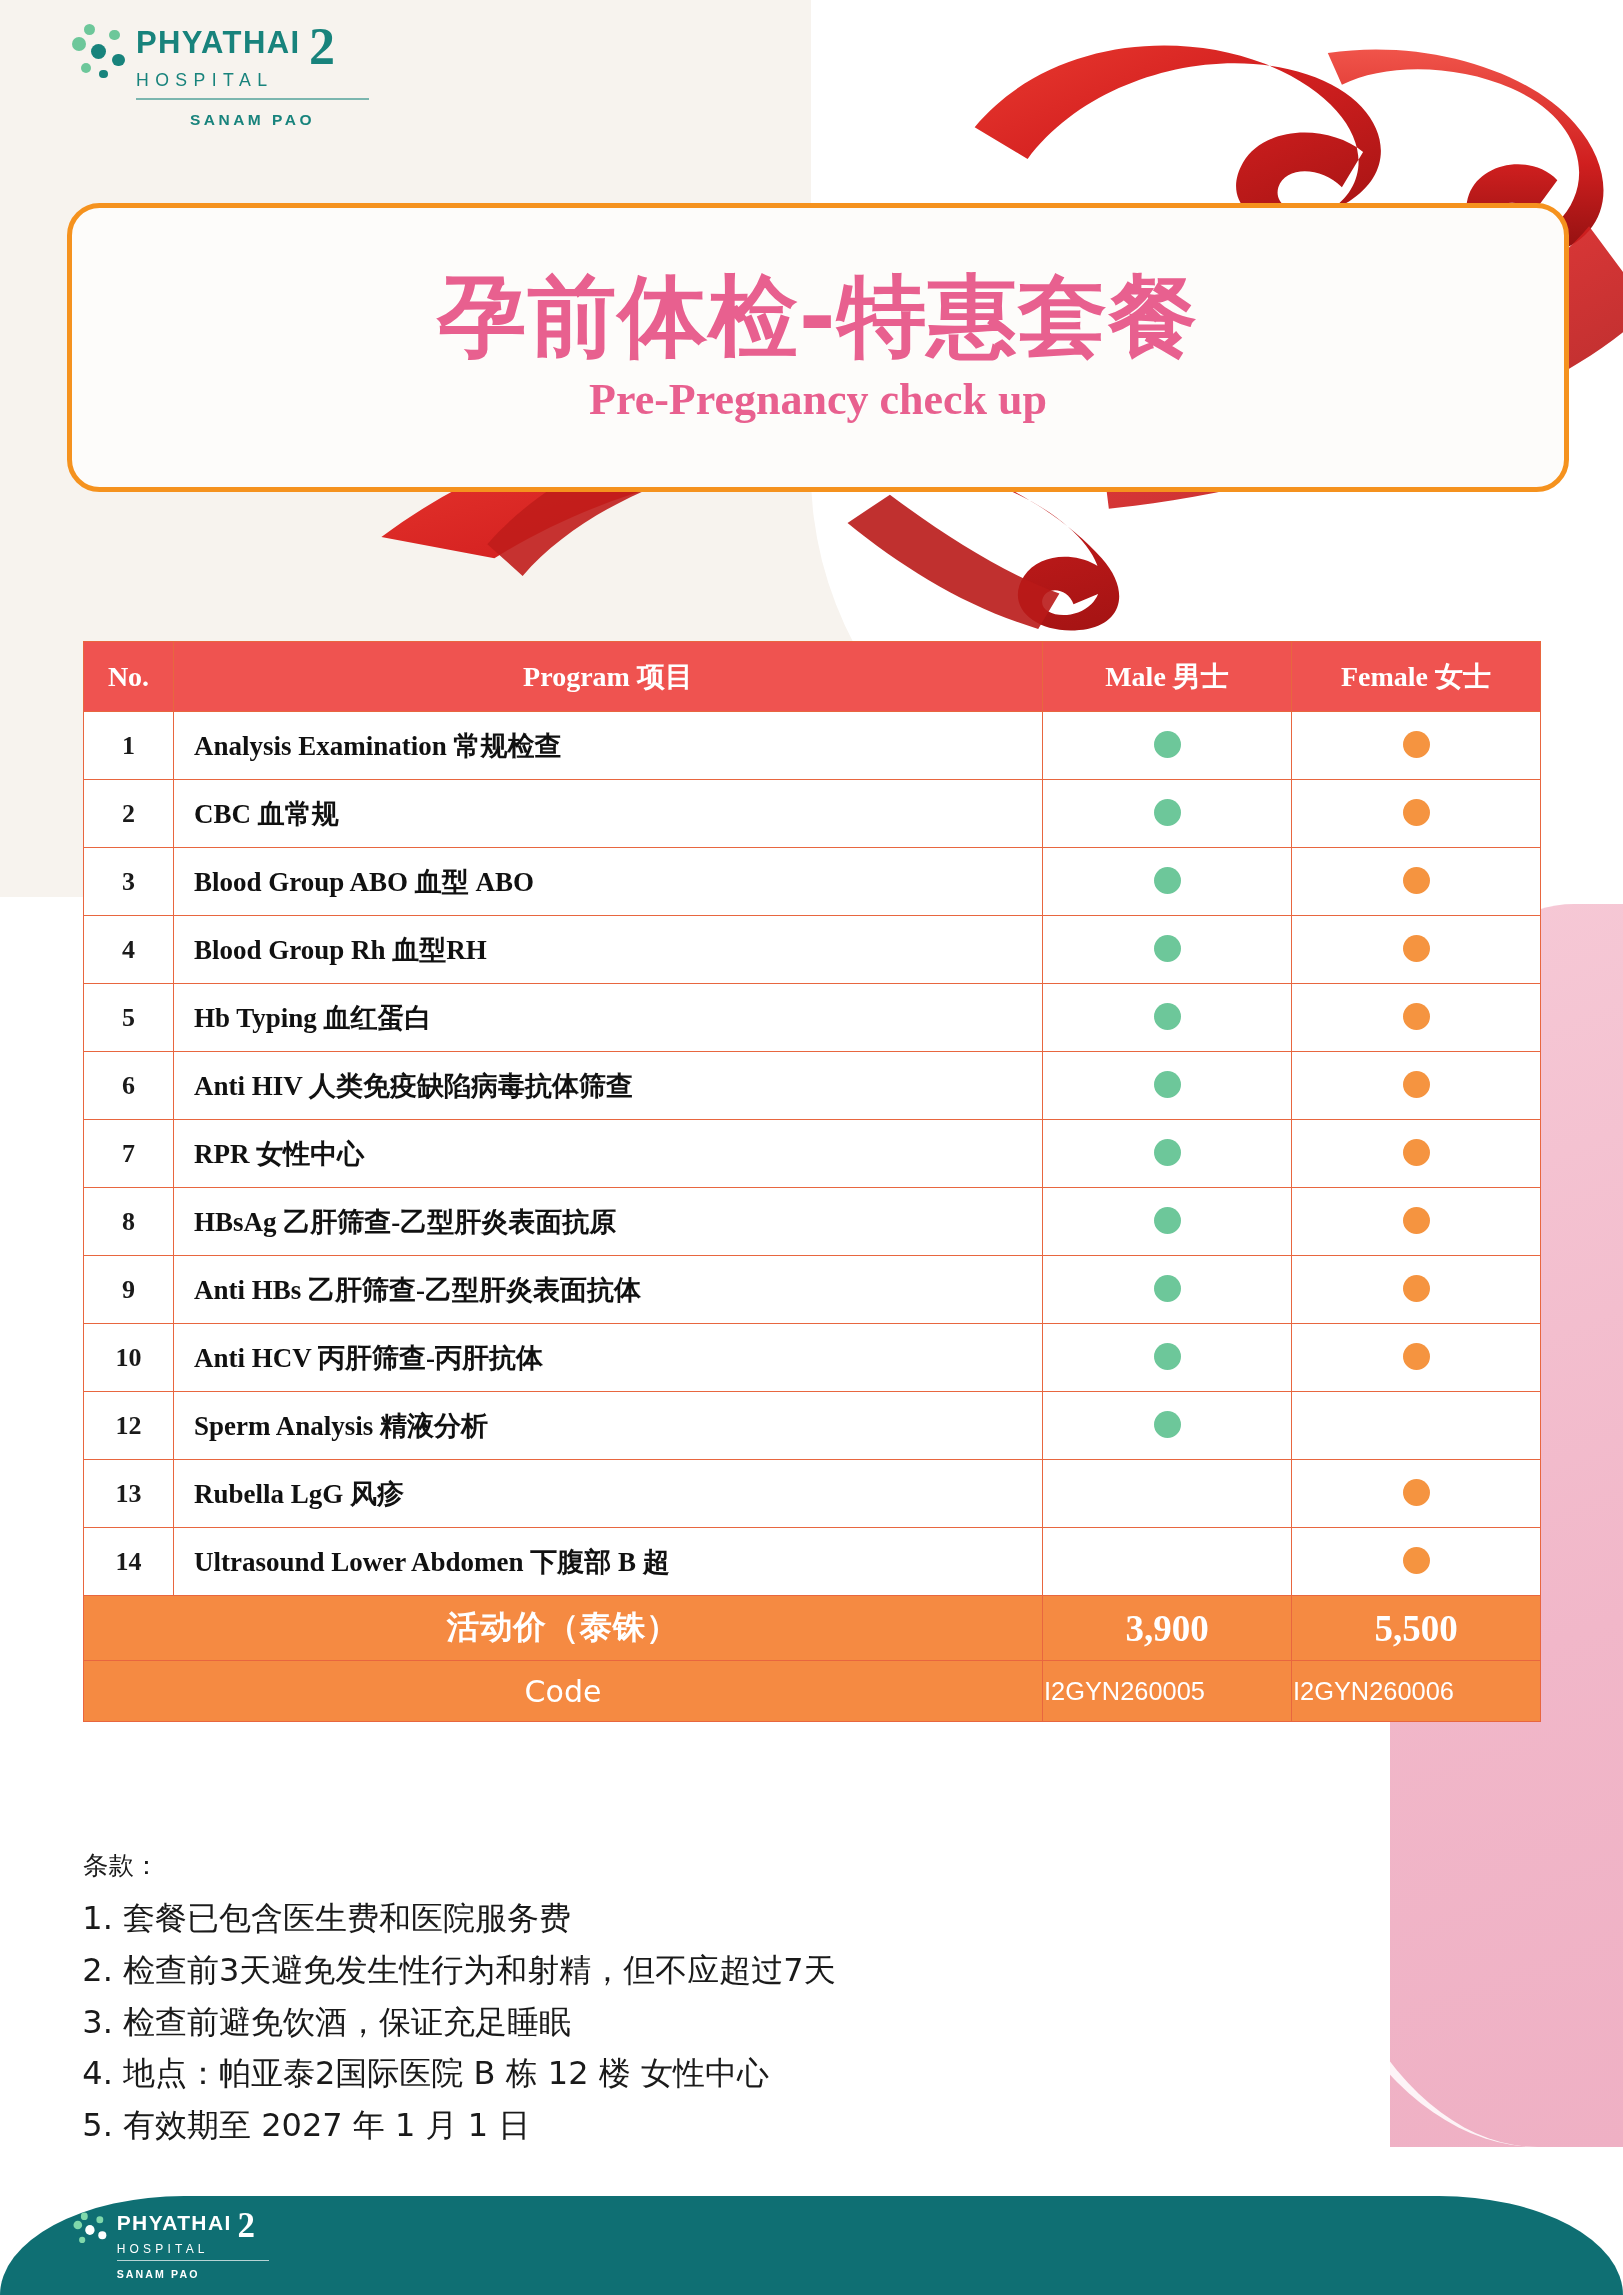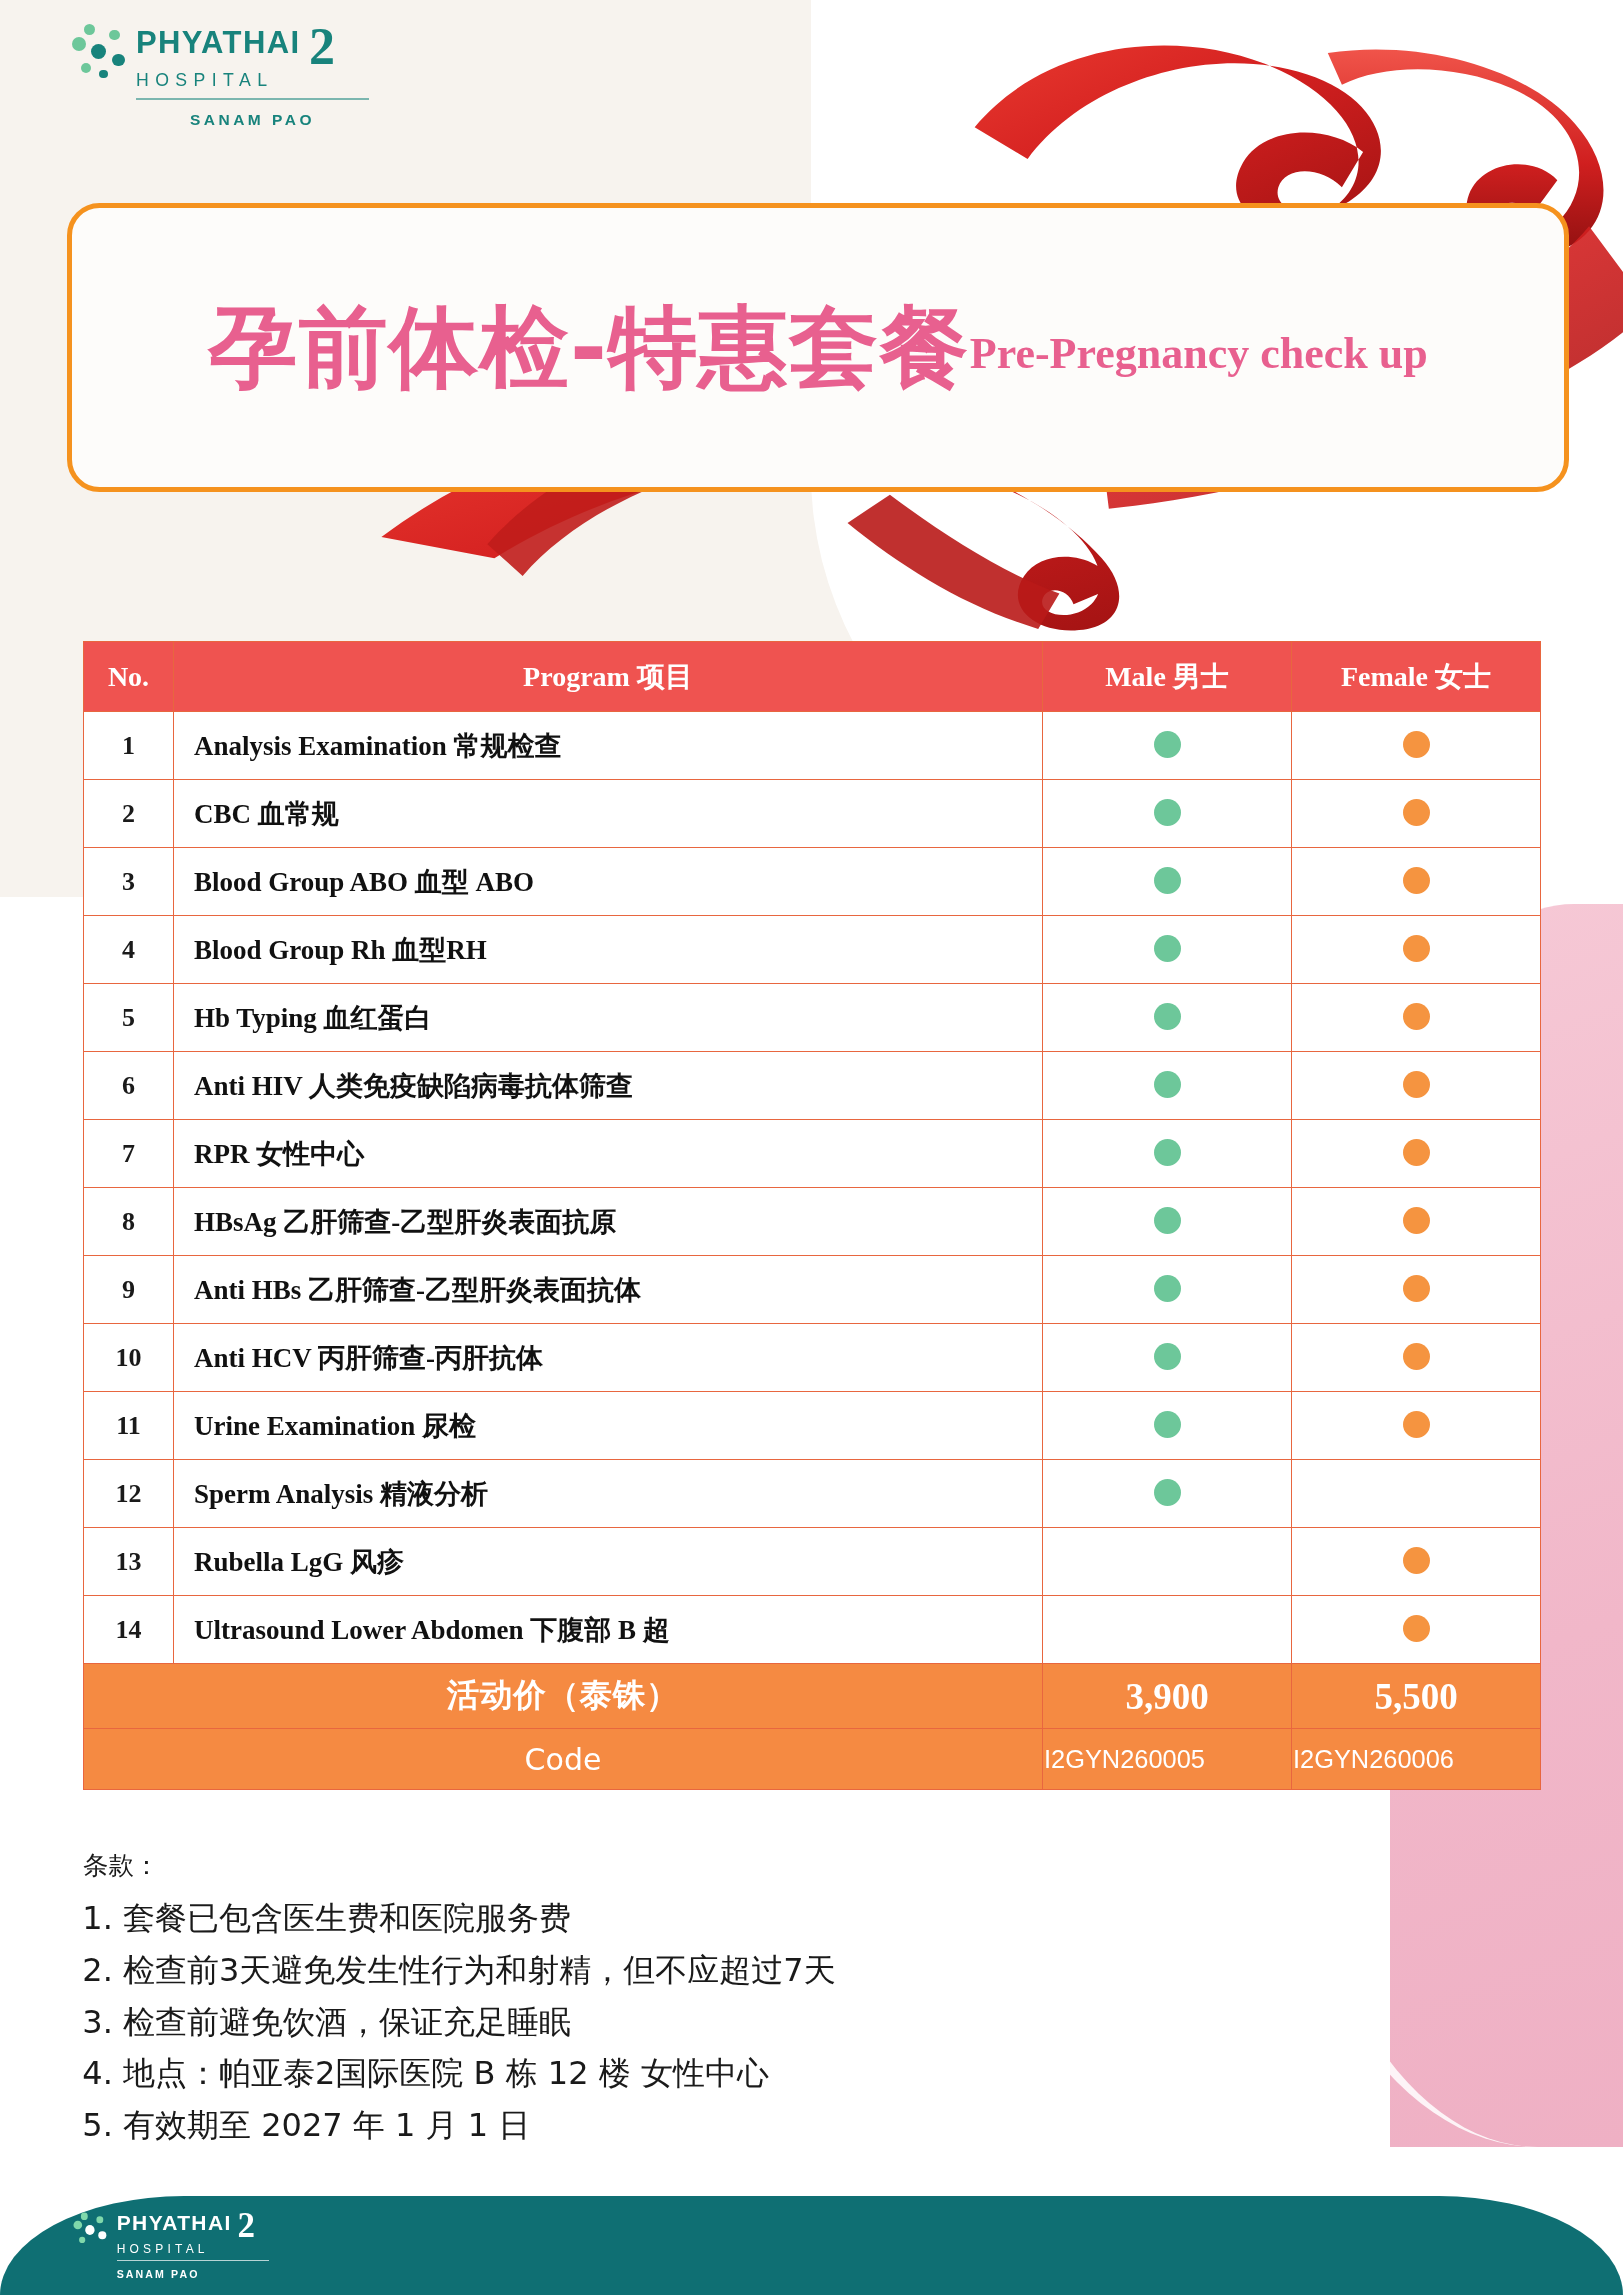--- a/index.html
+++ b/index.html
@@ -123,20 +123,21 @@
   
   .title-box {
     position: absolute;
     left: 67px; top: 203px;
     width: 1492px; height: 279px;
     background: #fdfcfa;
     border: 5px solid #f5921e;
     border-radius: 32.5px;
     z-index: 4;
     display: flex;
+    flex-direction: column;
     align-items: center;
     justify-content: center;
   }
   .title-cn {
     font-family: "DejaVu Sans", sans-serif;
     font-weight: bold;
     font-size: 89px;
     color: #e8608f;
     letter-spacing: 1.4px;
     line-height: 1.05;
@@ -444,26 +445,20 @@
           <td class="mark"><span class="dot-m"></span></td>
           <td class="mark"><span class="dot-f"></span></td>
         </tr>
         <tr>
           <td class="no">10</td>
           <td class="prog">Anti HCV 丙肝筛查-丙肝抗体</td>
           <td class="mark"><span class="dot-m"></span></td>
           <td class="mark"><span class="dot-f"></span></td>
         </tr>
         <tr>
-          <td class="no">11</td>
-          <td class="prog">Urine Examination 尿检</td>
-          <td class="mark"><span class="dot-m"></span></td>
-          <td class="mark"><span class="dot-f"></span></td>
-        </tr>
-        <tr>
           <td class="no">12</td>
           <td class="prog">Sperm Analysis 精液分析</td>
           <td class="mark"><span class="dot-m"></span></td>
           <td class="mark"></td>
         </tr>
         <tr>
           <td class="no">13</td>
           <td class="prog">Rubella LgG 风疹</td>
           <td class="mark"></td>
           <td class="mark"><span class="dot-f"></span></td>

